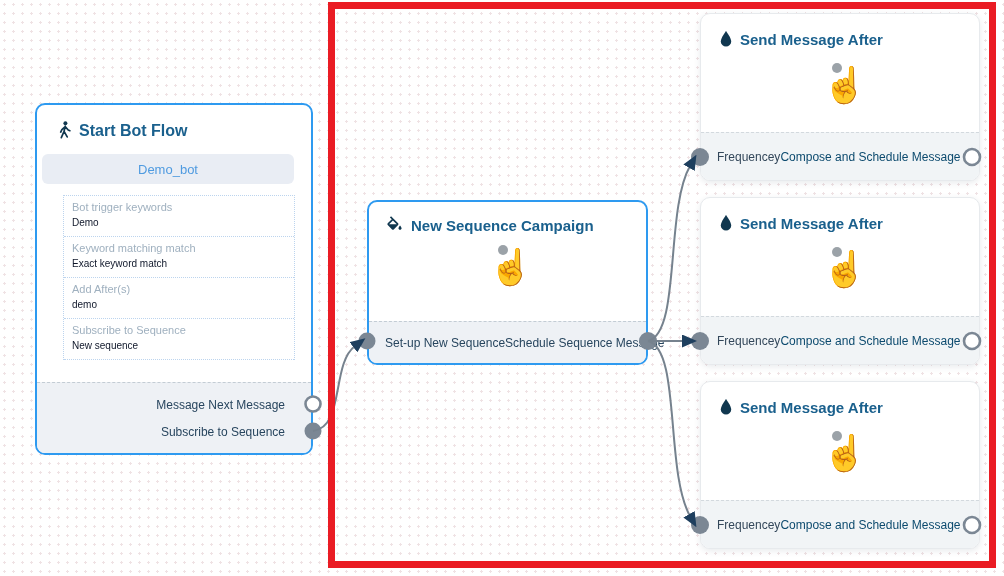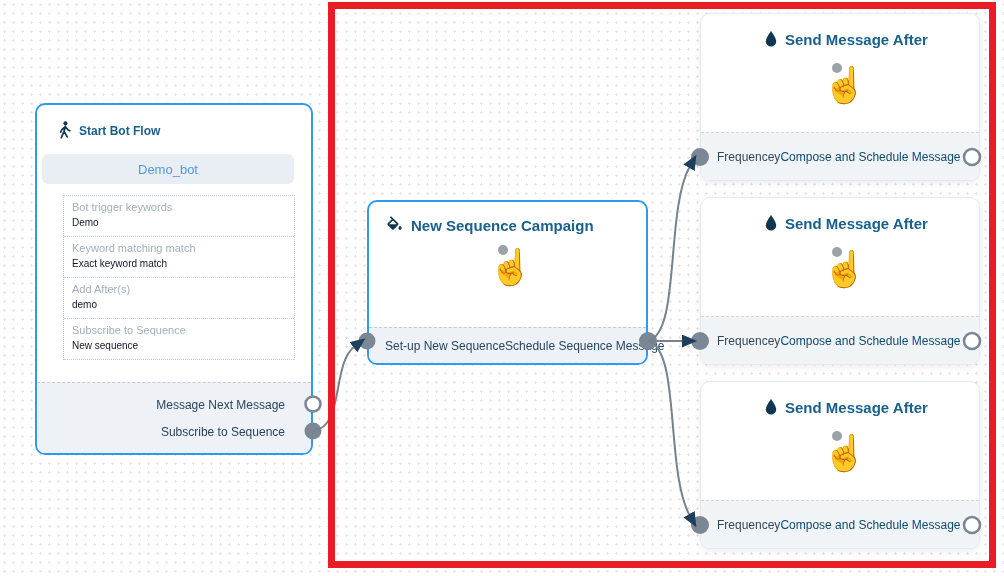--- a/index.html
+++ b/index.html
@@ -6,40 +6,40 @@
   body{font-family:"Liberation Sans", sans-serif; -webkit-font-smoothing:antialiased;}
   #canvas{
     position:relative;width:1004px;height:576px;overflow:hidden;
     background-color:#ffffff;
     background-image:radial-gradient(#efe2e4 1px, transparent 1.2px);
     background-size:9px 9px;
   }
   
   .node{position:absolute;background:#fff;border-radius:10px;box-sizing:border-box;}
   .node-blue{border:2px solid #2e9af0;}
-  .node-plain{border:1px solid #e7eaed;box-shadow:0 2px 6px rgba(40,60,80,.10);padding-left:45px;}
+  .node-plain{border:1px solid #e7eaed;box-shadow:0 2px 6px rgba(40,60,80,.10);}
   .node-title{display:flex;align-items:center;gap:7px;font-weight:bold;color:#1a608d;}
   .node-title .t{white-space:nowrap;}
   
   .node-start{left:35px;top:103px;width:278px;height:352px;}
-  .node-start .node-title{padding:16px 16px 0 20px;font-size:12px;}
+  .node-start .node-title{padding:16px 16px 0 20px;font-size:16px;}
   .bot-pill{margin:14px 17px 0 5px;height:30px;border-radius:6px;background:#e9edf4;
     display:flex;align-items:center;justify-content:center;color:#4f9be0;font-size:13px;}
   .fields{margin:11px 16px 0 26px;border:1px dotted #bcd4ee;border-bottom:none;}
   .field{padding:4px 8px 5px 8px;border-bottom:1px dotted #bcd4ee;}
   .field .lbl{font-size:11px;color:#9fb0bf;line-height:14px;}
   .field .val{font-size:10px;color:#0f172a;line-height:17px;}
   .start-footer{position:absolute;left:0;right:0;bottom:0;height:71px;background:#eef1f5;
     border-top:1px dashed #c3ccd4;border-radius:0 0 8px 8px;
     display:flex;flex-direction:column;justify-content:center;gap:13px;padding-right:26px;box-sizing:border-box;}
   .start-footer .port-row{font-size:12px;color:#27455e;text-align:right;line-height:14px;}
   
   .node-campaign{left:367px;top:200px;width:281px;height:165px;}
   .node-campaign .node-title{padding:14px 14px 0 16px;font-size:15px;}
-  .camp-footer{position:absolute;left:0;right:0;bottom:0;height:36px;background:#eef1f5;
+  .camp-footer{position:absolute;left:0;right:0;bottom:0;height:42px;background:#eef1f5;
     border-top:1px dashed #c3ccd4;border-radius:0 0 8px 8px;
     display:flex;align-items:center;justify-content:space-between;padding:0 16px;box-sizing:border-box;}
   .camp-footer span{font-size:12px;color:#27455e;white-space:nowrap;}
   
   .node-send{left:700px;width:280px;height:168px;}
   .node-send .node-title{padding:16px 16px 0 18px;font-size:15px;}
   .send-footer{position:absolute;left:0;right:0;bottom:0;height:48px;background:#f1f4f6;
     border-top:1px dashed #d3d9de;border-radius:0 0 9px 9px;
     display:flex;align-items:center;box-sizing:border-box;padding:0 26px 0 16px;}
   .send-footer .in-lbl{font-size:12px;color:#33475a;}

